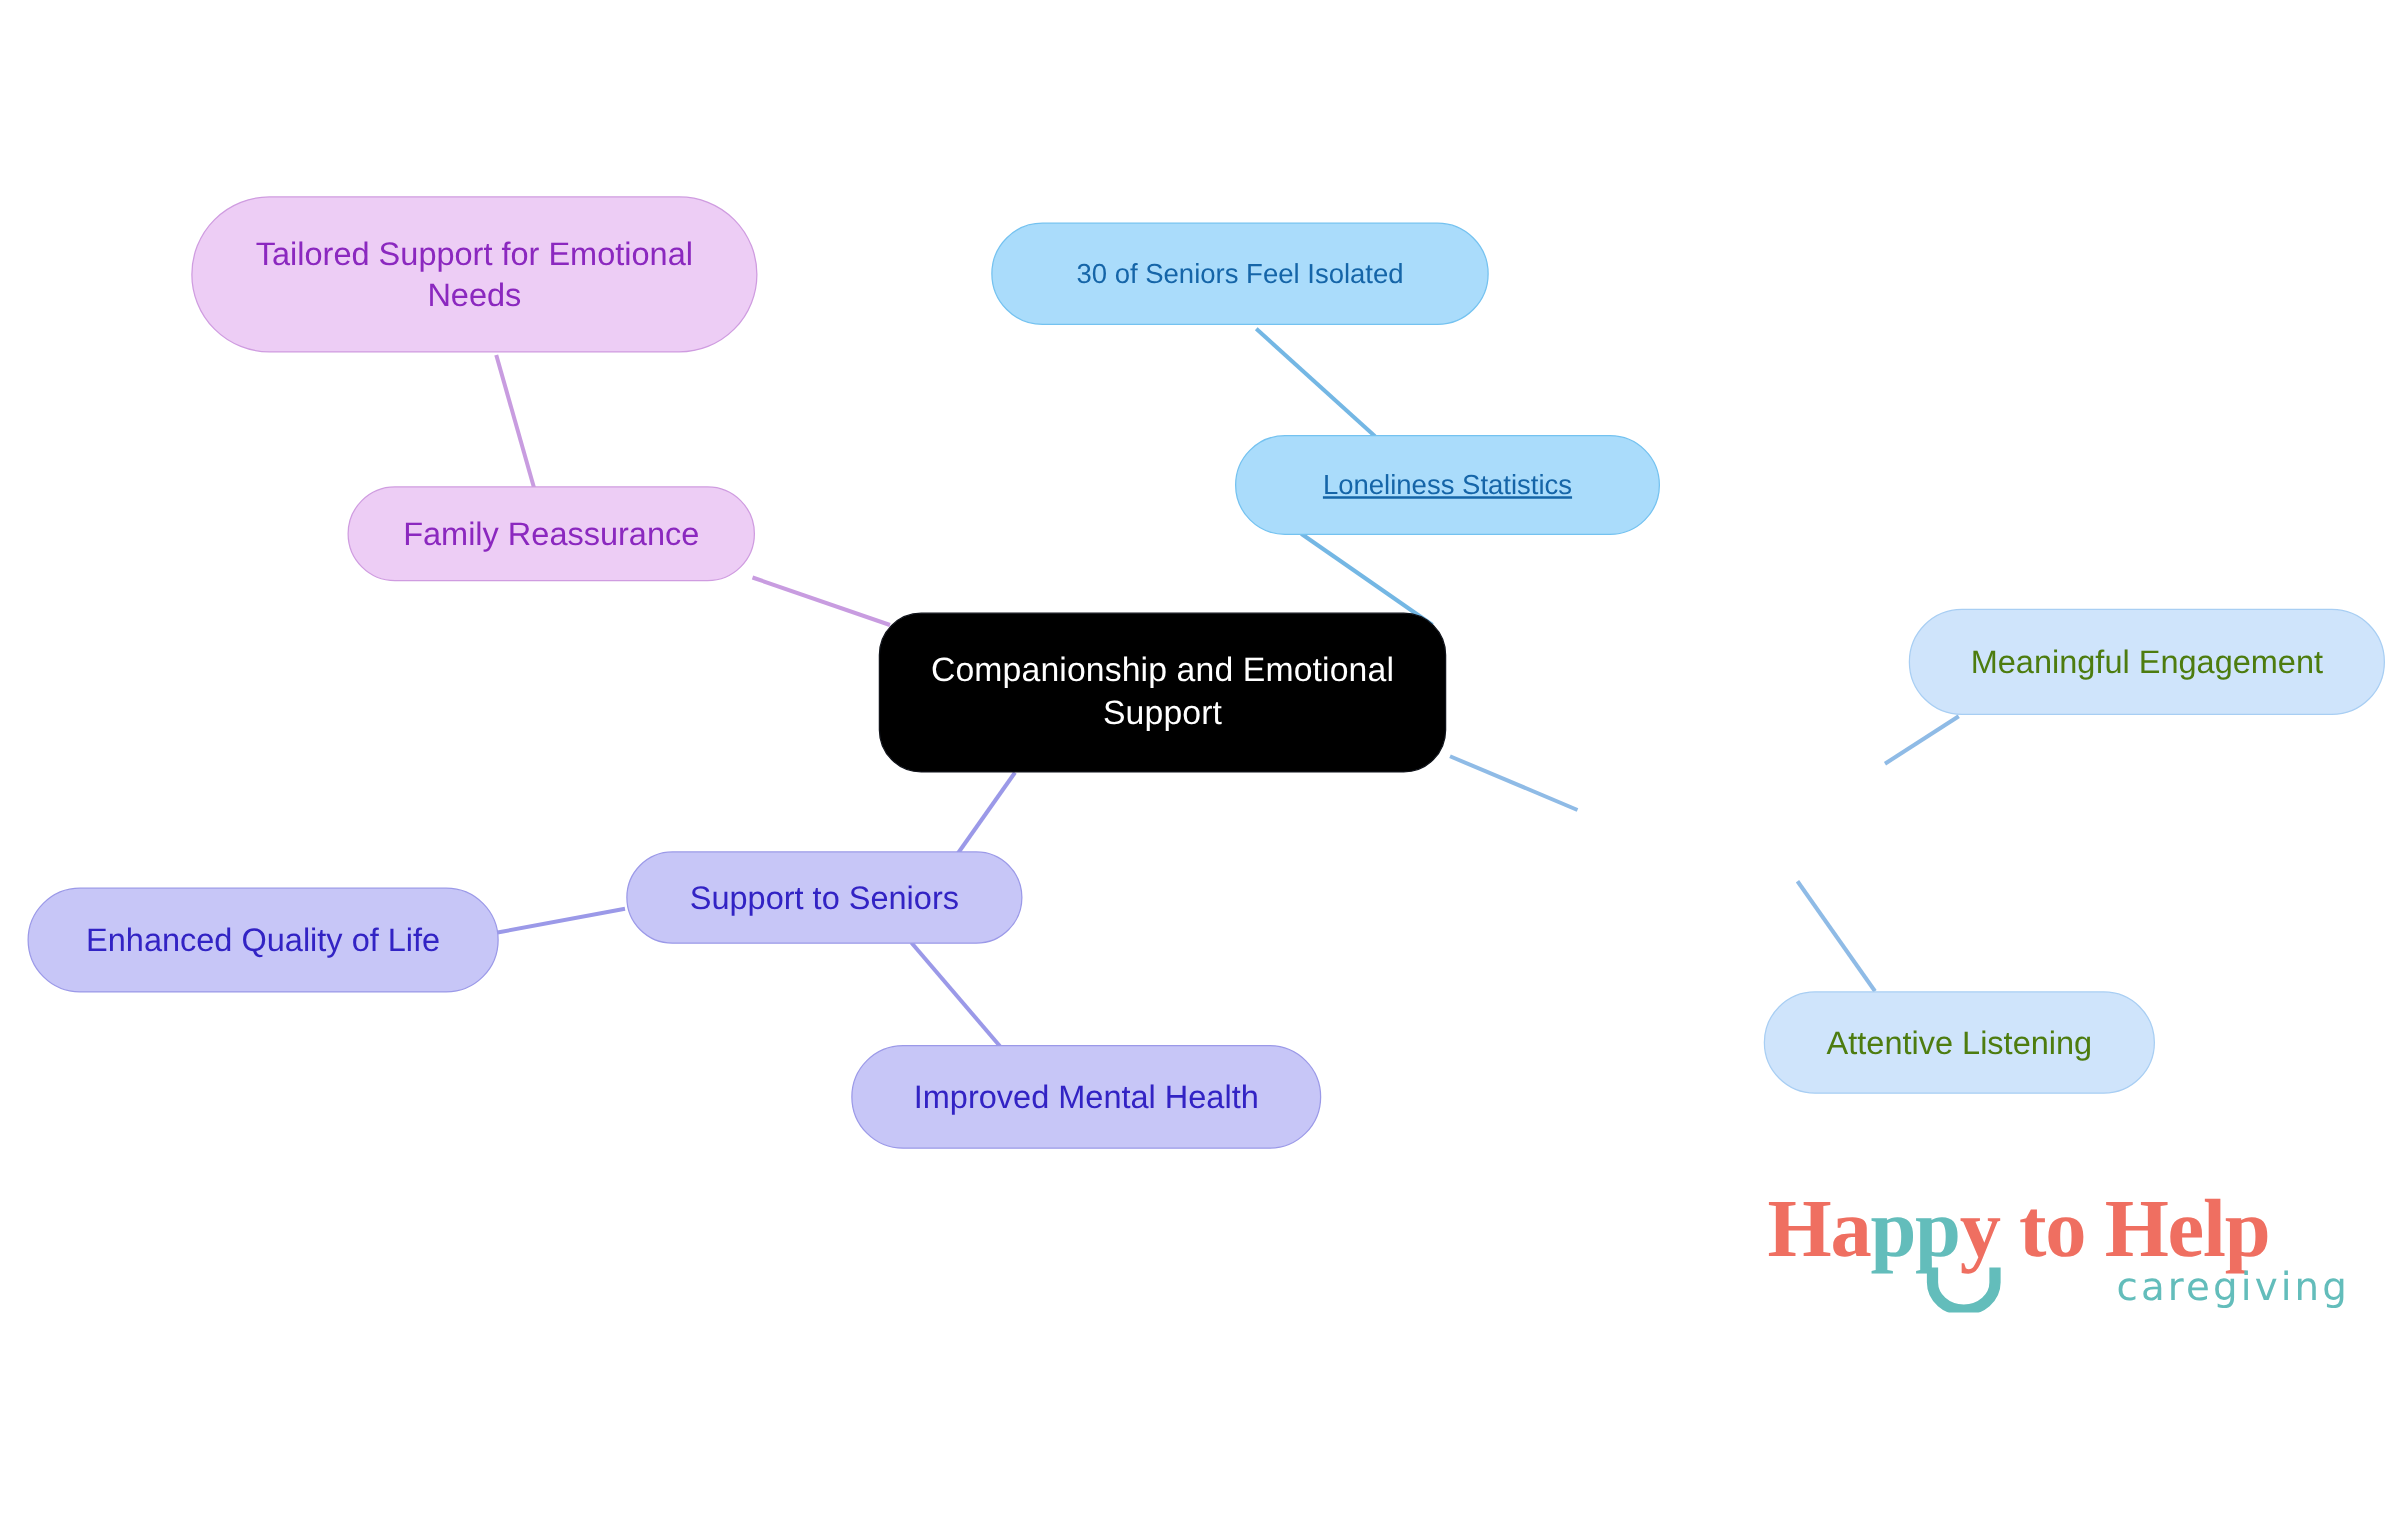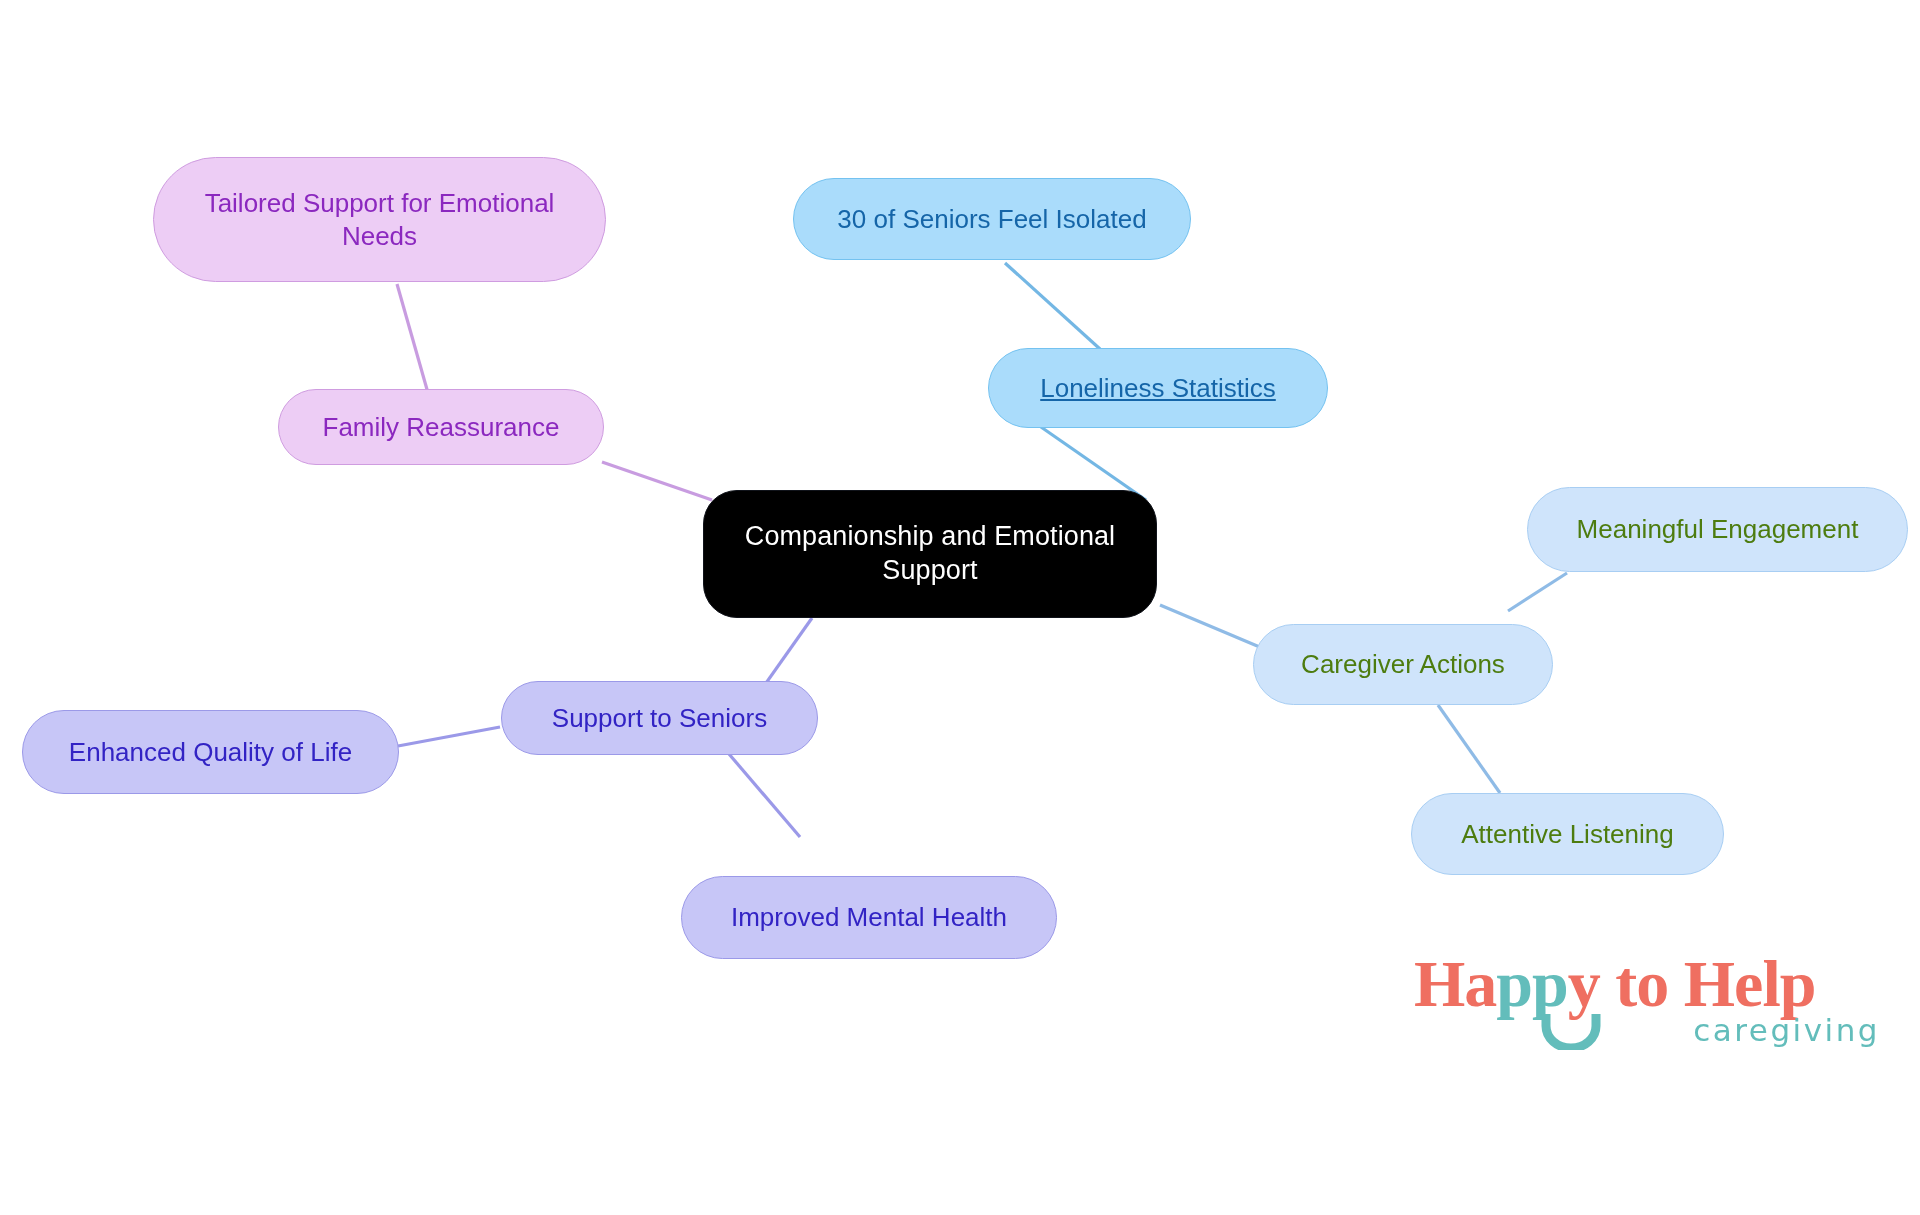--- a/index.html
+++ b/index.html
@@ -60,21 +60,21 @@
   .node.periwinkle {
     background: #c7c6f7;
     border-color: #9b99e8;
     color: #3223c4;
     font-size: 26px;
   }
   .node.blue-mid {
     background: #aadcfb;
     border-color: #74c2f0;
     color: #1565a8;
-    font-size: 26px;
+    font-size: 22px;
   }
   .node.blue-light {
     background: #cfe4fb;
     border-color: #a8cef3;
     color: #4d7c0f;
     font-size: 26px;
   }
 
   
   #logo {
@@ -163,37 +163,34 @@
   </div>
 
   <div class="node root" style="left:703px; top:490px; width:454px; height:128px;">
     <span class="node-label">Companionship and Emotional Support</span>
   </div>
 
   <div class="node blue-light" style="left:1527px; top:487px; width:381px; height:85px;">
     <span class="node-label">Meaningful Engagement</span>
   </div>
 
-  <div class="node blue-light" style="left:1253px; top:624px; width:300px; height:81px;">
-    <span class="node-label">Caregiver Actions</span>
-  </div>
 
   <div class="node blue-light" style="left:1411px; top:793px; width:313px; height:82px;">
     <span class="node-label">Attentive Listening</span>
   </div>
 
   <div class="node periwinkle" style="left:501px; top:681px; width:317px; height:74px;">
     <span class="node-label">Support to Seniors</span>
   </div>
 
   <div class="node periwinkle" style="left:22px; top:710px; width:377px; height:84px;">
     <span class="node-label">Enhanced Quality of Life</span>
   </div>
 
-  <div class="node periwinkle" style="left:681px; top:836px; width:376px; height:83px;margin-top:40px;">
+  <div class="node periwinkle" style="left:681px; top:836px; width:376px; height:83px;">
     <span class="node-label">Improved Mental Health</span>
   </div>
 
   <div id="logo">
     <div class="logo-wordmark"><span>Ha</span><span class="logo-teal">pp</span><span>y</span><span> to </span><span>Hel</span><span>p</span></div>
 
     <svg id="smile" viewBox="0 0 62 38" xmlns="http://www.w3.org/2000/svg">
       <path d="M 6 2 L 6 14 A 25 22 0 0 0 56 14 L 56 2" fill="none" stroke="#63bdbb" stroke-width="9" stroke-linecap="butt"></path>
     </svg>
 

